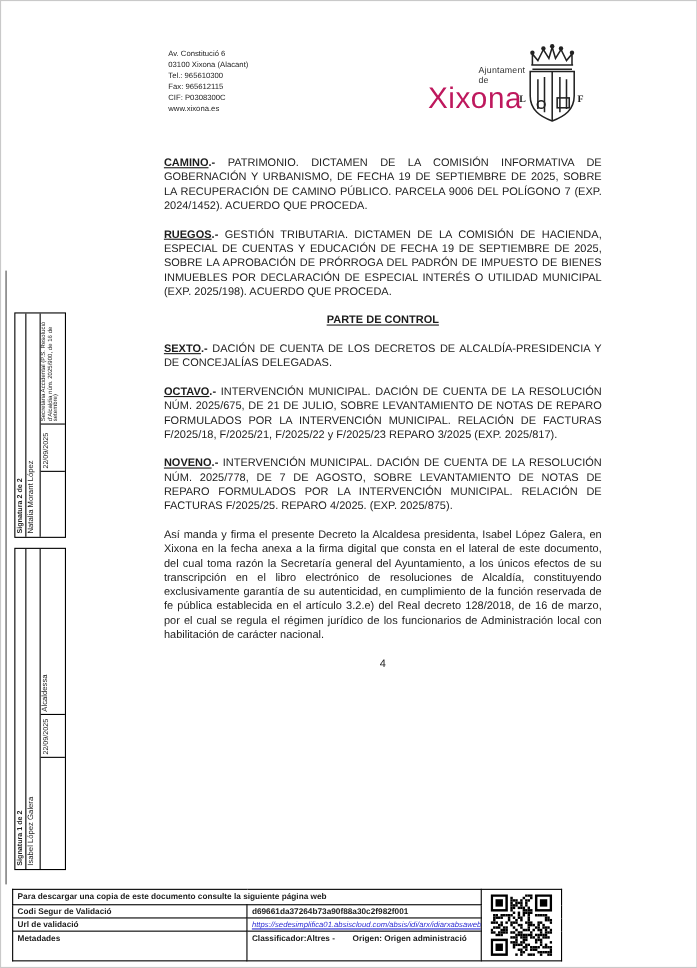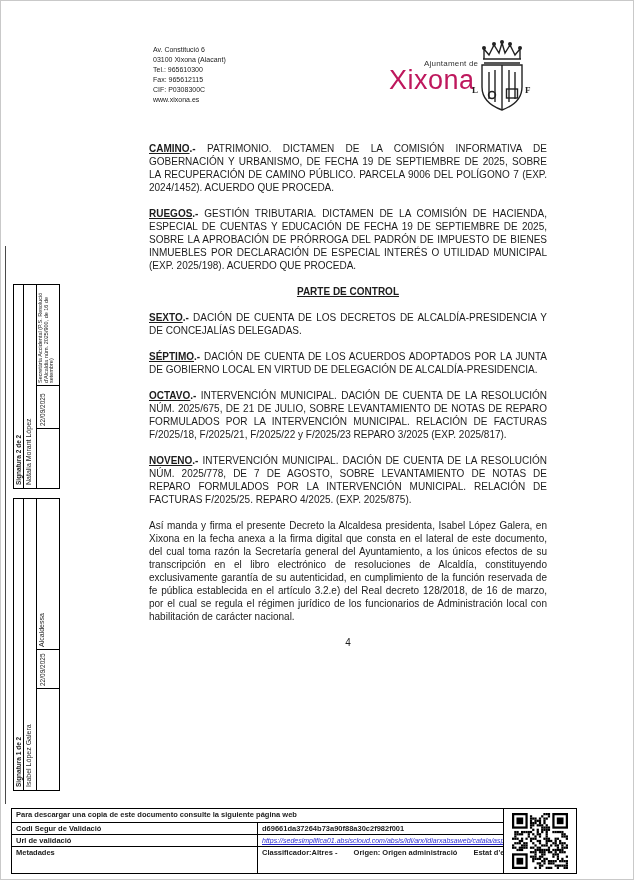--- a/index.html
+++ b/index.html
@@ -4,21 +4,21 @@
 <style>
   html,body{margin:0;padding:0;background:#fff;}
   .page{
     position:relative;width:634px;height:880px;background:#fff;
     border:1px solid #c9c9c9;box-sizing:border-box;overflow:hidden;
     font-family:"Liberation Sans",sans-serif;color:#1c1c1c;
   }
   
   .address{position:absolute;left:152px;top:44px;font-size:7px;line-height:10px;color:#222;}
   .logo{position:absolute;left:388px;top:58px;width:90px;}
-  .logo-small{display:block;font-size:8px;color:#333;margin-left:35px;letter-spacing:.2px;}
+  .logo-small{display:block;font-size:8px;color:#333;margin-left:46px;letter-spacing:.2px;}
   .logo-name{display:block;font-size:27px;letter-spacing:.5px;color:#be185d;margin-top:-3px;}
   .crest{position:absolute;left:470px;top:36px;}
   
   .bodycol{position:absolute;left:148px;top:141px;width:398px;font-size:10px;line-height:13px;text-align:justify;}
   .bodycol p{margin:0 0 13px 0;}
   .sec-label{font-weight:bold;text-decoration:underline;}
   .sec-sep{font-weight:bold;}
   .control-head{text-align:center;font-weight:bold;text-decoration:underline;}
   .pagenum{text-align:center;margin-top:0;}
   
@@ -33,21 +33,21 @@
   .sig-name{height:12px;font-size:7px;padding:1px 3px 0;box-sizing:border-box;white-space:nowrap;}
   .sig-row{flex:1;display:flex;border-top:1px solid #000;min-height:0;}
   .sig-spacer{flex:1;}
   .sig-date{border-left:1px solid #000;border-right:1px solid #000;font-size:6.5px;padding:2px 2px 0;box-sizing:border-box;white-space:nowrap;}
   .sig-b1 .sig-date{width:44px;}
   .sig-b2 .sig-date{width:40px;}
   .sig-role{box-sizing:border-box;padding:1px 2px 0;}
   .sig-b1 .sig-role{width:100px;font-size:5.5px;line-height:5.7px;}
   .sig-b2 .sig-role{width:150px;font-size:7px;line-height:8px;}
   
-  .ftable{position:absolute;left:10px;top:807px;width:566px;border-collapse:collapse;table-layout:fixed;}
+  .ftable{position:absolute;left:10px;top:807px;width:500px;border-collapse:collapse;table-layout:fixed;}
   .ftable td{border:1px solid #000;font-size:7.5px;padding:1px 4px;vertical-align:top;overflow:hidden;white-space:nowrap;}
   .fhead{font-weight:bold;height:11px;}
   .flabel{font-weight:bold;width:84px;}
   .fval-bold{font-weight:bold;}
   .fval-link{font-style:italic;text-decoration:underline;font-size:7px;}
   .fmeta td{height:24px;}
   .meta-part{margin-right:14px;font-weight:bold;}
   .qrcell{width:64px;text-align:center;vertical-align:middle !important;}
   .qr-svg{display:block;margin:2px auto;}
 </style>
@@ -98,21 +98,20 @@
   <div class="bodycol">
 
     <p><span class="sec-label">CAMINO</span><span class="sec-sep">.- </span><span>PATRIMONIO. DICTAMEN DE LA COMISIÓN INFORMATIVA DE GOBERNACIÓN Y URBANISMO, DE FECHA 19 DE SEPTIEMBRE DE 2025, SOBRE LA RECUPERACIÓN DE CAMINO PÚBLICO. PARCELA 9006 DEL POLÍGONO 7 (EXP. 2024/1452). ACUERDO QUE PROCEDA.</span></p>
 
     <p><span class="sec-label">RUEGOS</span><span class="sec-sep">.- </span><span>GESTIÓN TRIBUTARIA. DICTAMEN DE LA COMISIÓN DE HACIENDA, ESPECIAL DE CUENTAS Y EDUCACIÓN DE FECHA 19 DE SEPTIEMBRE DE 2025, SOBRE LA APROBACIÓN DE PRÓRROGA DEL PADRÓN DE IMPUESTO DE BIENES INMUEBLES POR DECLARACIÓN DE ESPECIAL INTERÉS O UTILIDAD MUNICIPAL (EXP. 2025/198). ACUERDO QUE PROCEDA.</span></p>
 
     <p class="control-head">PARTE DE CONTROL</p>
 
     <p><span class="sec-label">SEXTO</span><span class="sec-sep">.- </span><span>DACIÓN DE CUENTA DE LOS DECRETOS DE ALCALDÍA-PRESIDENCIA Y DE CONCEJALÍAS DELEGADAS.</span></p>
 
-    <p><span class="sec-label">SÉPTIMO</span><span class="sec-sep">.- </span><span>DACIÓN DE CUENTA DE LOS ACUERDOS ADOPTADOS POR LA JUNTA DE GOBIERNO LOCAL EN VIRTUD DE DELEGACIÓN DE ALCALDÍA-PRESIDENCIA.</span></p>
 
     <p><span class="sec-label">OCTAVO</span><span class="sec-sep">.- </span><span>INTERVENCIÓN MUNICIPAL. DACIÓN DE CUENTA DE LA RESOLUCIÓN NÚM. 2025/675, DE 21 DE JULIO, SOBRE LEVANTAMIENTO DE NOTAS DE REPARO FORMULADOS POR LA INTERVENCIÓN MUNICIPAL. RELACIÓN DE FACTURAS F/2025/18, F/2025/21, F/2025/22 y F/2025/23 REPARO 3/2025 (EXP. 2025/817).</span></p>
 
     <p><span class="sec-label">NOVENO</span><span class="sec-sep">.- </span><span>INTERVENCIÓN MUNICIPAL. DACIÓN DE CUENTA DE LA RESOLUCIÓN NÚM. 2025/778, DE 7 DE AGOSTO, SOBRE LEVANTAMIENTO DE NOTAS DE REPARO FORMULADOS POR LA INTERVENCIÓN MUNICIPAL. RELACIÓN DE FACTURAS F/2025/25. REPARO 4/2025. (EXP. 2025/875).</span></p>
 
 
     <p>Así manda y firma el presente Decreto la Alcaldesa presidenta, Isabel López Galera, en Xixona en la fecha anexa a la firma digital que consta en el lateral de este documento, del cual toma razón la Secretaría general del Ayuntamiento, a los únicos efectos de su transcripción en el libro electrónico de resoluciones de Alcaldía, constituyendo exclusivamente garantía de su autenticidad, en cumplimiento de la función reservada de fe pública establecida en el artículo 3.2.e) del Real decreto 128/2018, de 16 de marzo, por el cual se regula el régimen jurídico de los funcionarios de Administración local con habilitación de carácter nacional.</p>
 
     <p class="pagenum">4</p>
   </div>

